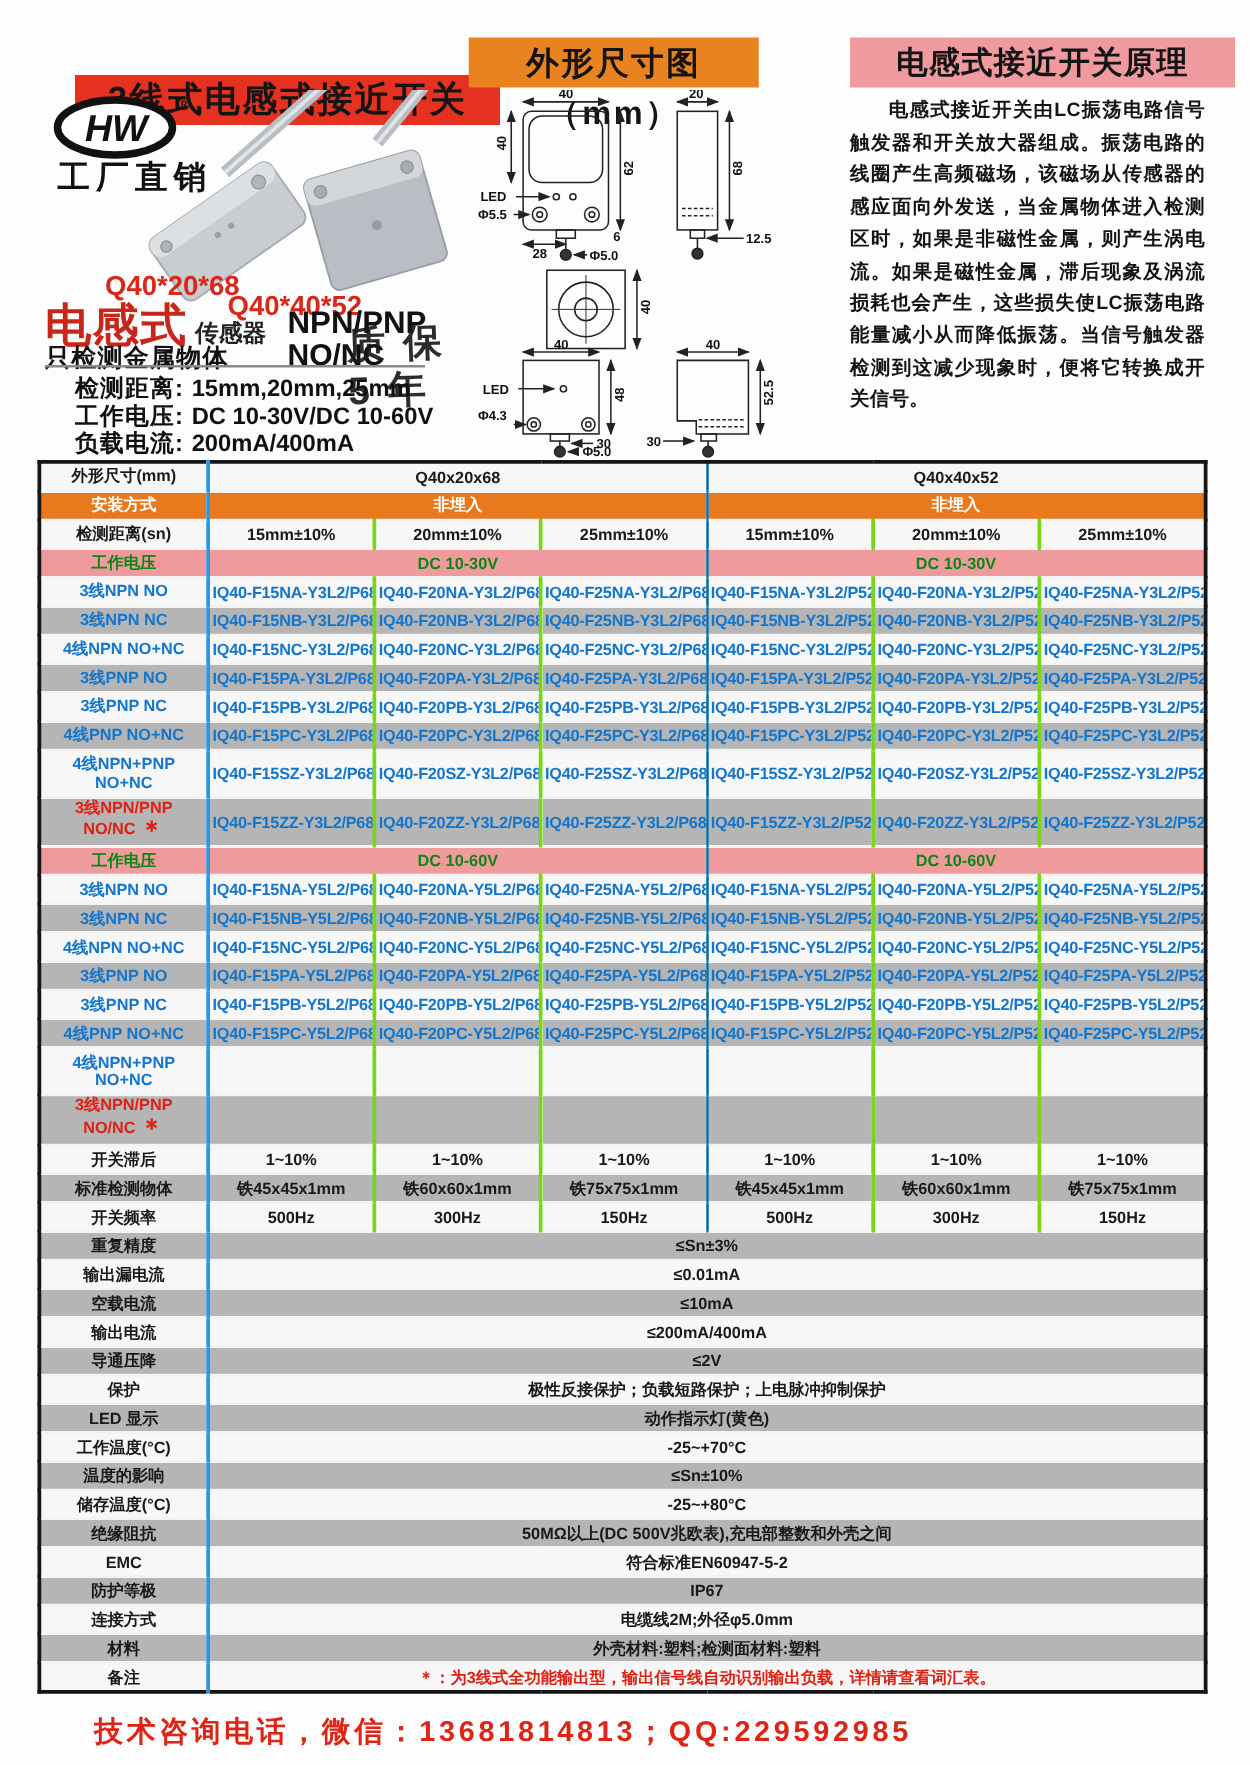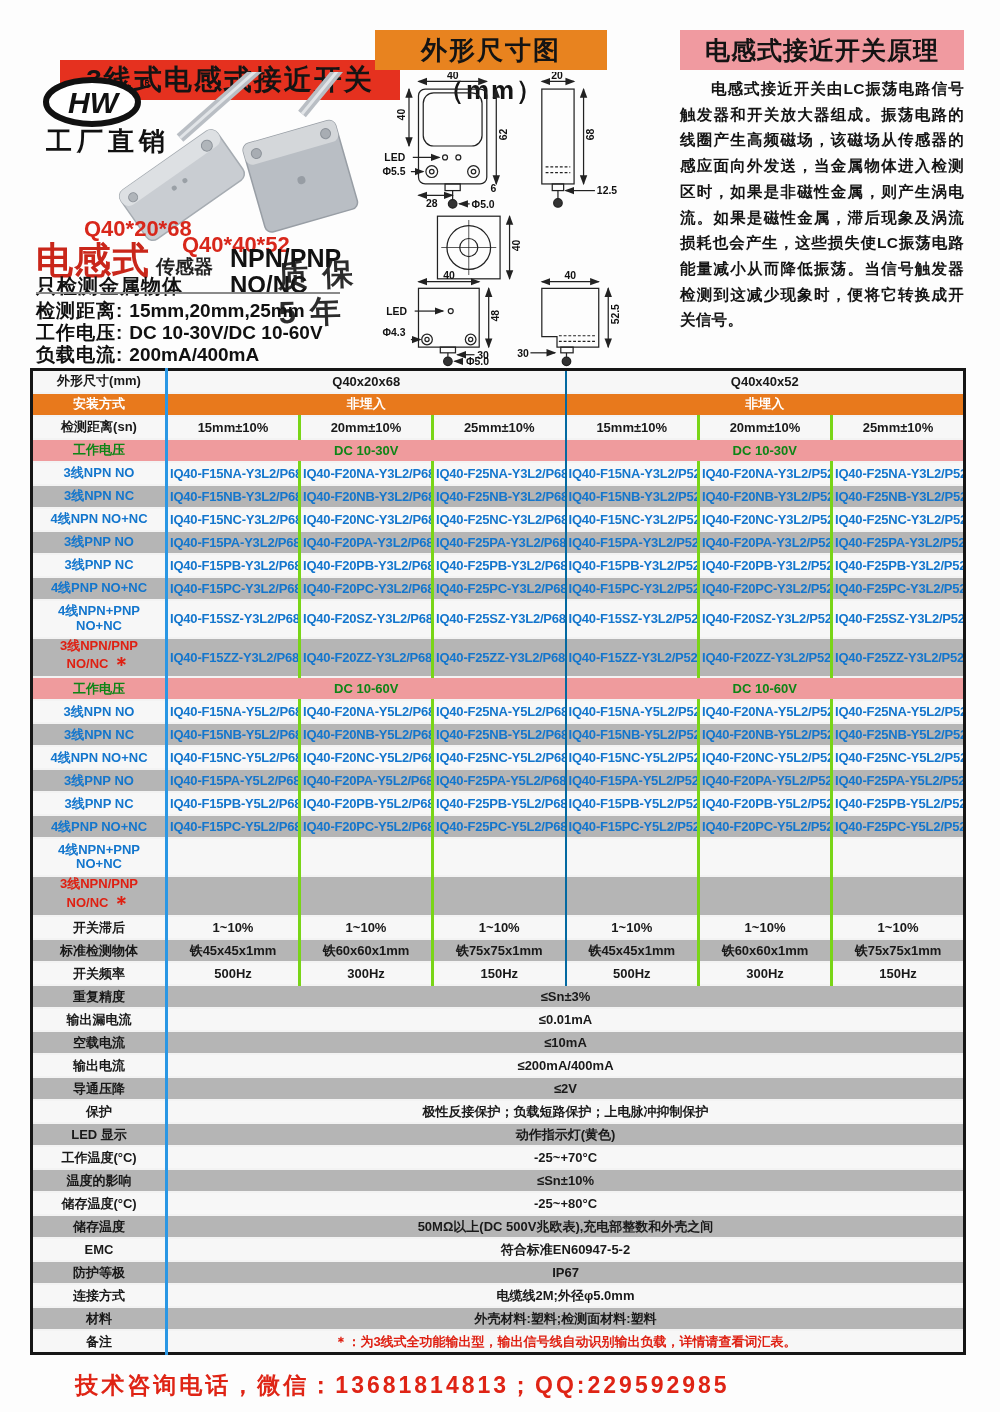--- a/index.html
+++ b/index.html
@@ -4,40 +4,40 @@
 <style>
   * { margin:0; padding:0; box-sizing:border-box; }
   body { font-family:"Liberation Sans","DejaVu Sans",sans-serif; background:#ffffff; }
   .page { position:relative; width:1000px; height:1412px; background:#fdfdfd; overflow:hidden; }
 
   
   .banner { position:absolute; height:40px; line-height:40px; text-align:center;
             font-weight:900; color:#141414; letter-spacing:2px; }
   .banner.red    { left:30px;  top:30px; width:340px; background:#e5311f; font-size:28px; }
   .banner.orange { left:375px; top:30px; width:232px; background:#e8831f; font-size:26px; }
-  .banner.pink   { left:680px; top:30px; width:284px; background:#f09aa0; font-size:25px; letter-spacing:1px; }
+  .banner.pink   { left:680px; top:30px; width:308px; background:#f09aa0; font-size:25px; letter-spacing:1px; }
 
   
   .left-panel { position:absolute; left:30px; top:30px; width:340px; height:338px; }
   .left-panel .photo { position:absolute; left:0; top:42px; width:340px; height:175px; }
   .q-label { position:absolute; font-weight:900; font-size:22px; color:#d8271b; }
   .q1 { left:38px;  top:186px;margin-left:16px; }
   .q2 { left:152px; top:202px; }
   .series-big   { position:absolute; left:6px;   top:206px; font-size:37px; font-weight:900; color:#c9261a; letter-spacing:1px; }
   .series-small { position:absolute; left:126px; top:224px; font-size:19px; font-weight:900; color:#222; }
   .out-types  { position:absolute; left:200px; top:214px; font-size:25px; font-weight:900; color:#111; }
   .detect-note{ position:absolute; left:6px;   top:243px; font-size:20px; font-weight:900; color:#111; letter-spacing:1px; }
   .out-states { position:absolute; left:200px; top:241px; font-size:24px; font-weight:900; color:#111; }
   .stamp { position:absolute; right:2px; top:226px; text-align:left; color:#1b1b1b;
            font-weight:900; font-size:31px; line-height:37px; letter-spacing:14px;
            transform:rotate(-2deg); opacity:.92; white-space:nowrap; }
   .divline { position:absolute; left:6px; top:262px; width:304px; border-top:2px solid #8a8a8a; }
   .qspec { position:absolute; left:6px; font-weight:900; color:#101010; font-size:19px; white-space:nowrap; }
   .qs0 { top:268px; } .qs1 { top:290px; } .qs2 { top:312px; }
-  .qspec .ql { letter-spacing:1px; margin-right:6px; }
+  .qspec .ql { letter-spacing:1px; margin-right:6px;margin-left:24px; }
 
   
   .mid-panel { position:absolute; left:375px; top:72px; width:290px; height:296px; }
   .mid-panel svg { width:290px; height:296px; }
   .dimtext { font-size:11px; font-weight:bold; fill:#111; font-family:"Liberation Sans",sans-serif; }
 
   
   .right-panel { position:absolute; left:680px; top:76px; width:284px; }
   .right-panel p { font-size:15.5px; font-weight:600; color:#141414; line-height:1.66;
                    text-align:justify; text-indent:2em; letter-spacing:.3px; }
@@ -499,21 +499,21 @@
         </tr>
         <tr class="bg-g">
           <td class="lab">温度的影响</td>
           <td class="specv" colspan="6">≤Sn±10%</td>
         </tr>
         <tr class="bg-w">
           <td class="lab">储存温度(°C)</td>
           <td class="specv" colspan="6">-25~+80°C</td>
         </tr>
         <tr class="bg-g">
-          <td class="lab">储存温度</td>
+          <td class="lab">绝缘阻抗</td>
           <td class="specv" colspan="6">50MΩ以上(DC 500V兆欧表),充电部整数和外壳之间</td>
         </tr>
         <tr class="bg-w">
           <td class="lab">EMC</td>
           <td class="specv" colspan="6">符合标准EN60947-5-2</td>
         </tr>
         <tr class="bg-g">
           <td class="lab">防护等极</td>
           <td class="specv" colspan="6">IP67</td>
         </tr>

